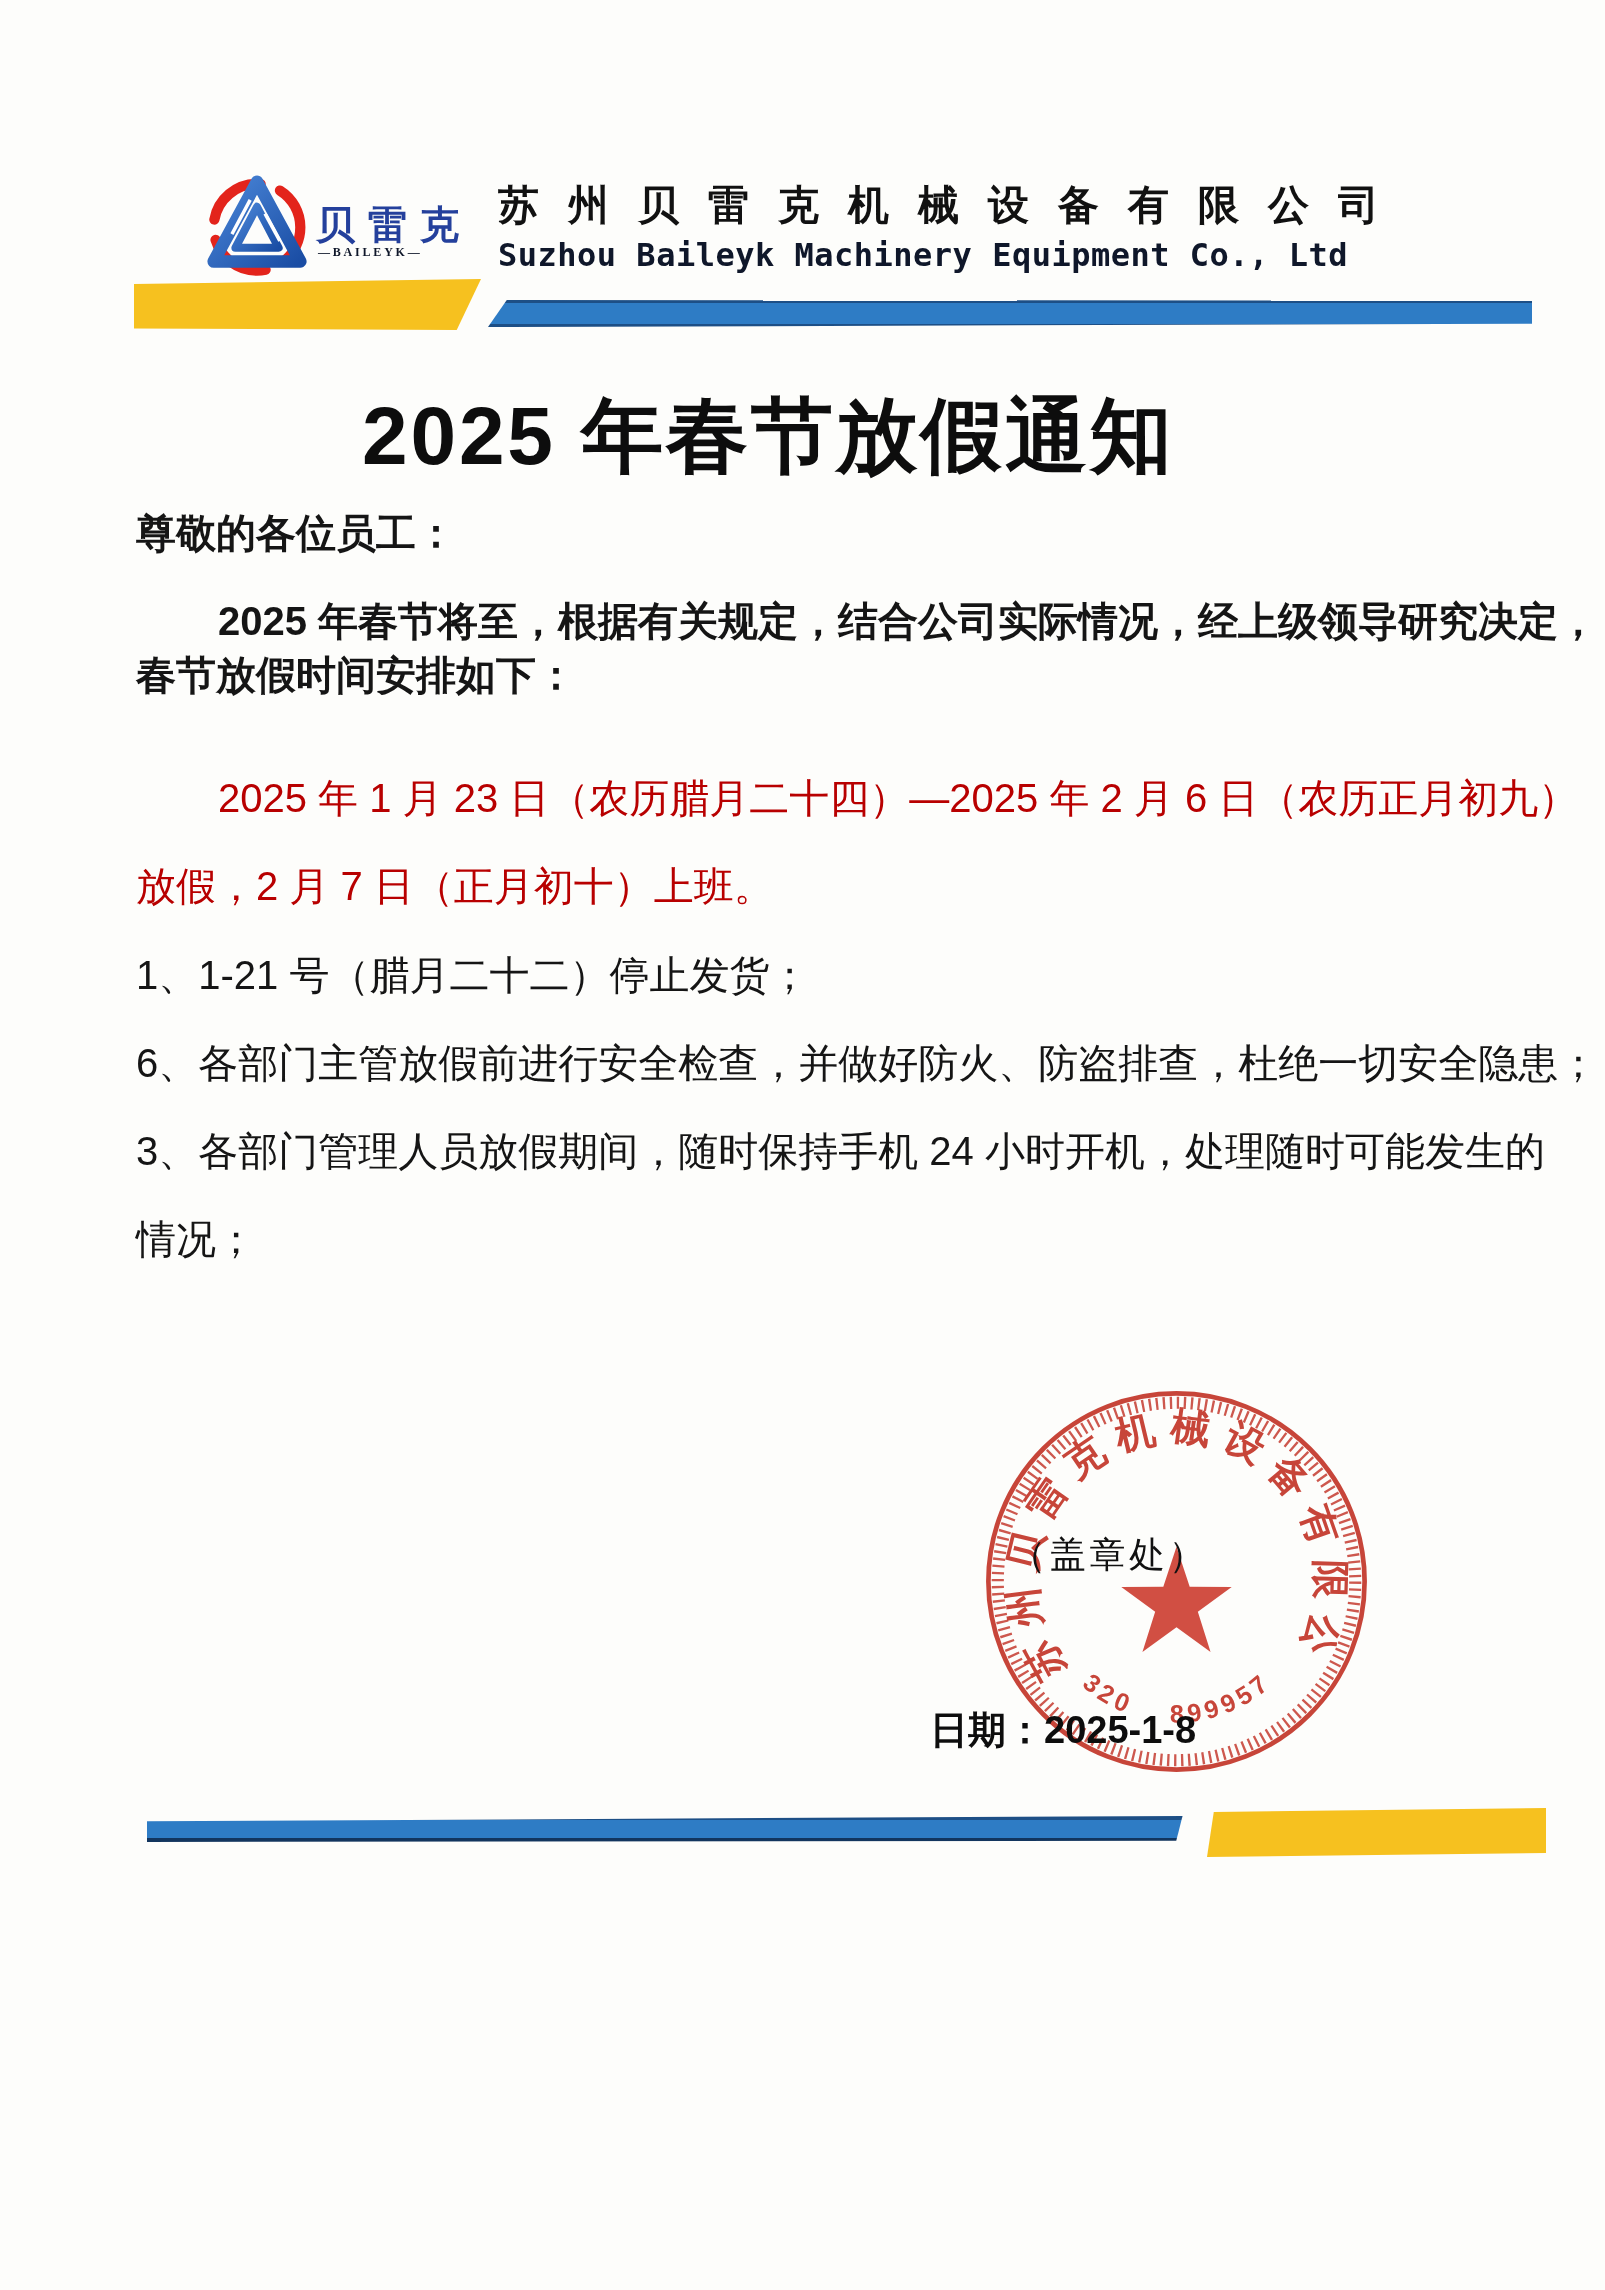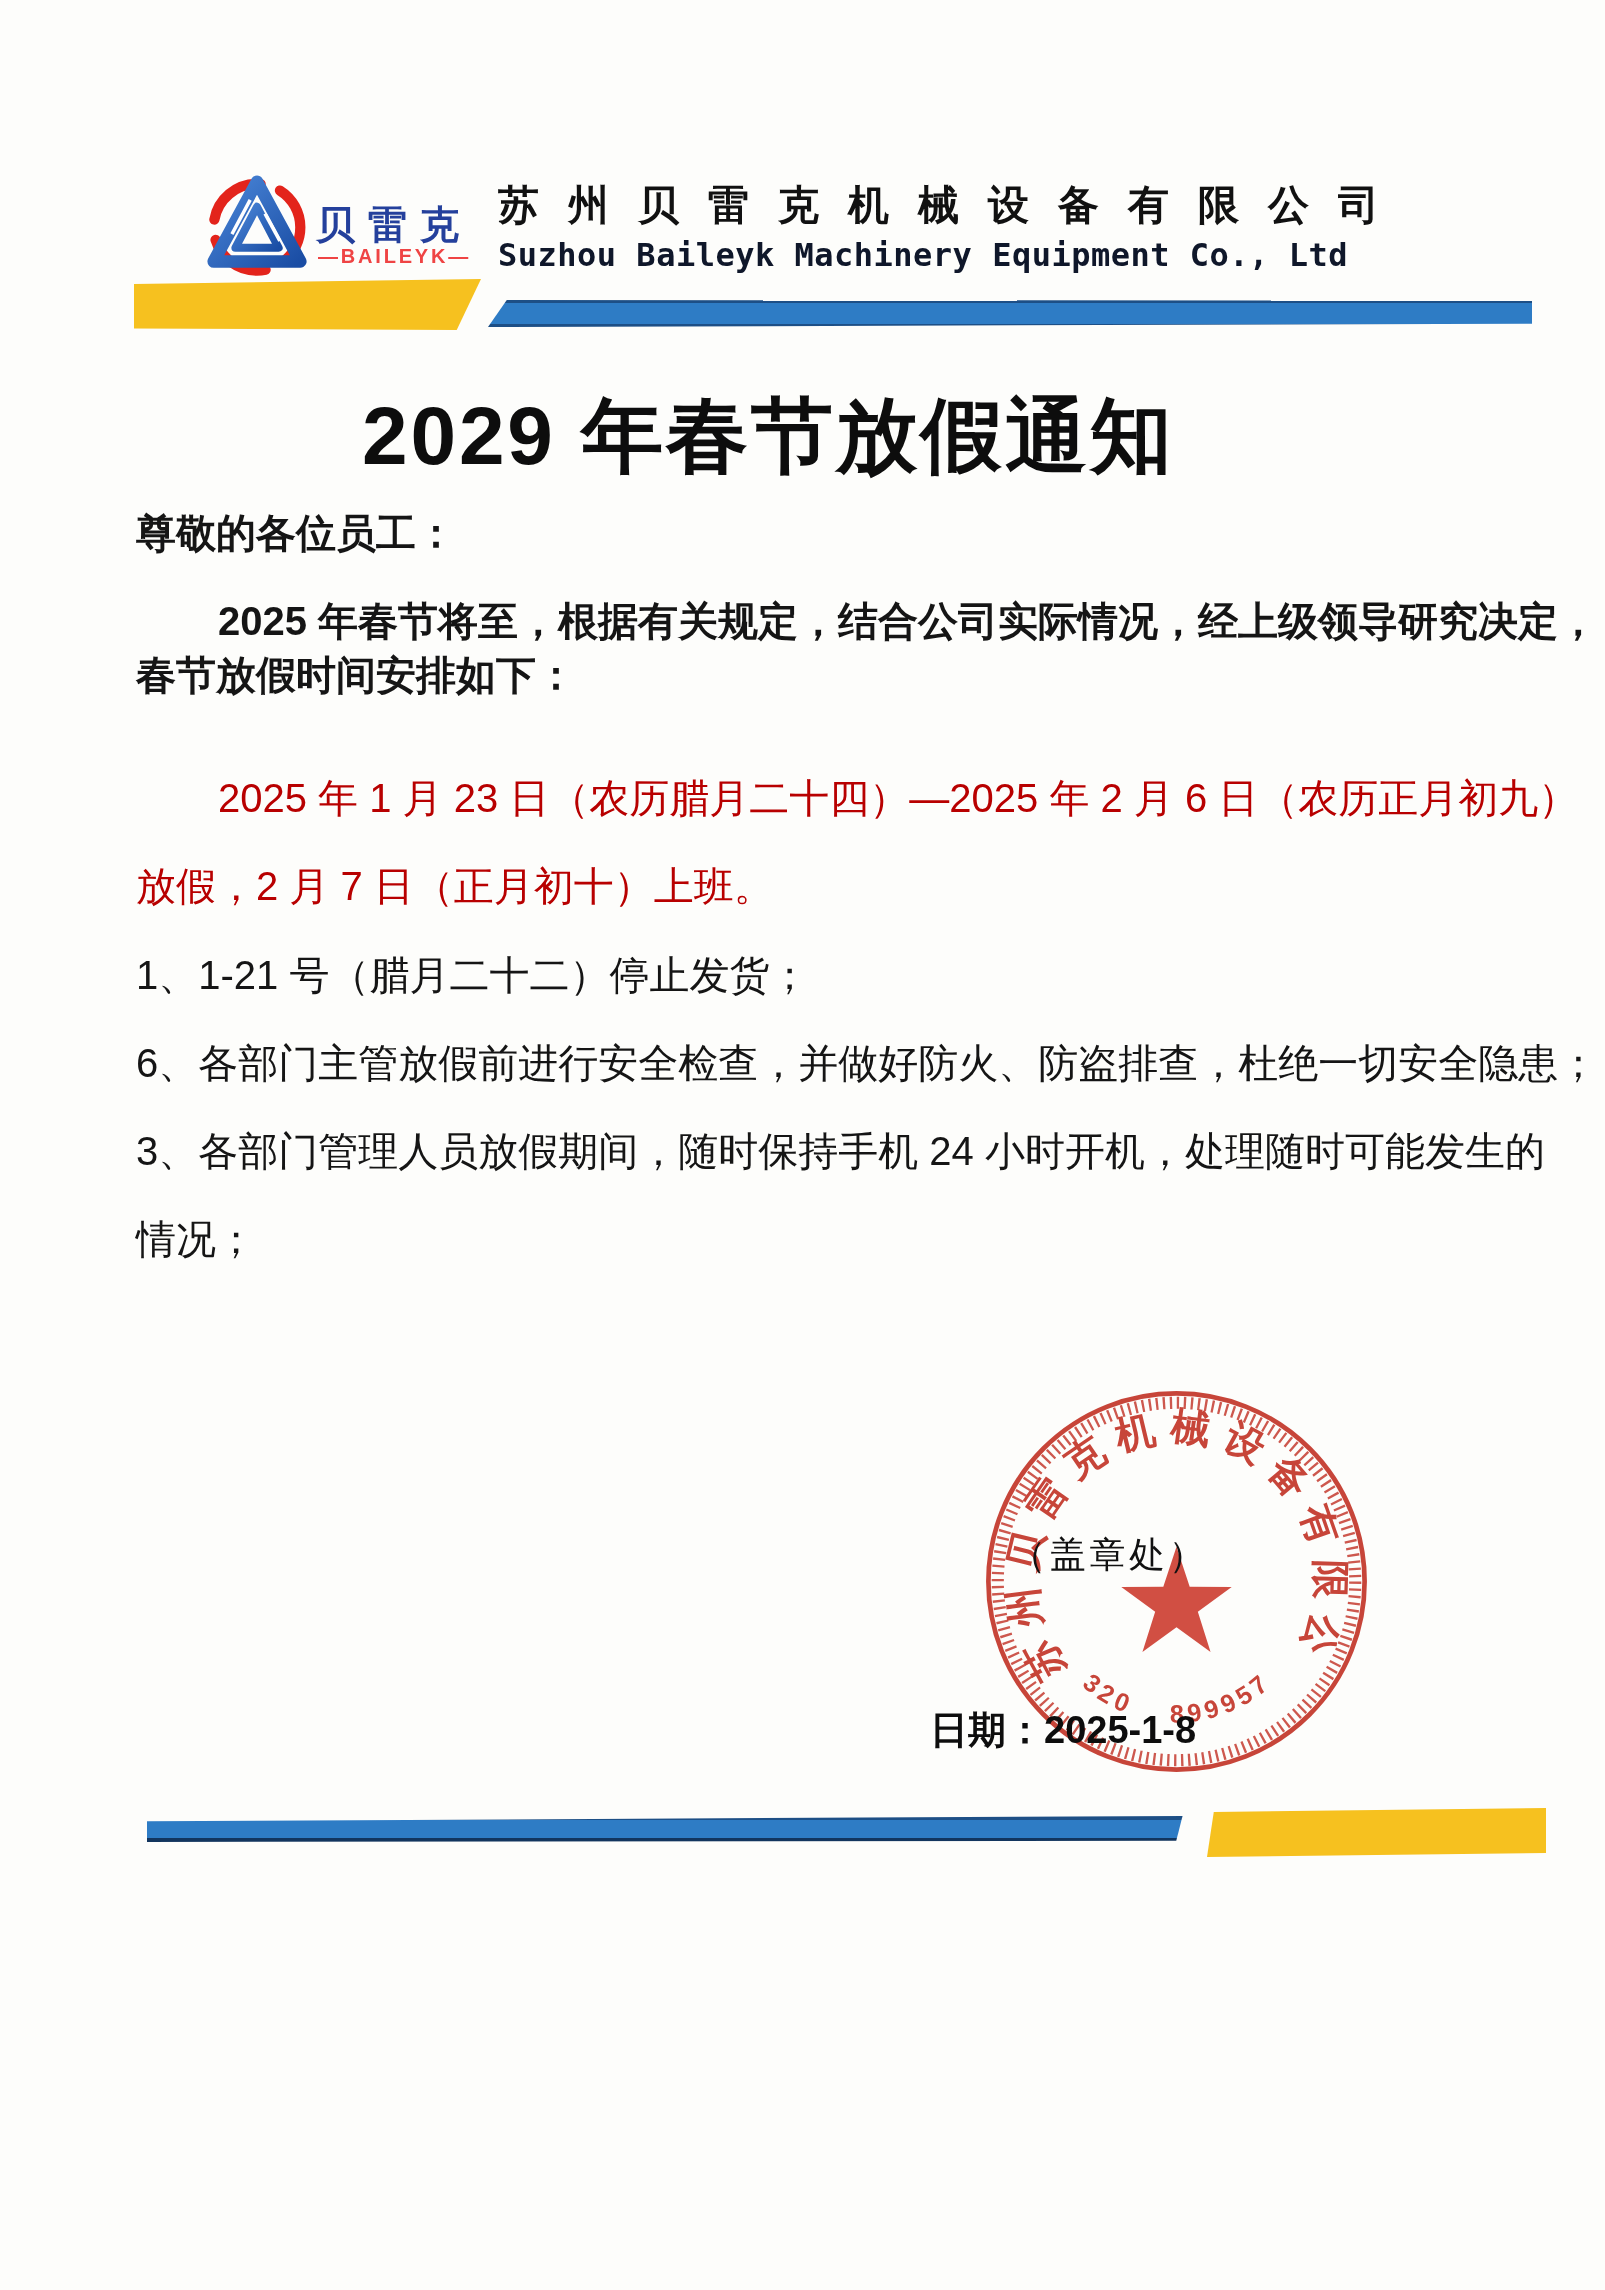--- a/index.html
+++ b/index.html
@@ -8,22 +8,22 @@
     background:#fdfdfb;overflow:hidden;
     font-family:"Liberation Sans",sans-serif;color:#1a1a1a;padding-left:32px;
   }
   .abs{position:absolute;white-space:nowrap;}
 
   
   .logo-wrap{left:187px;top:159px;width:394px;height:126px;}
   .logo-mark{position:absolute;left:13px;top:9.4px;width:114px;height:114px;}
   .logo-cn{position:absolute;left:129px;top:39px;font-size:39px;font-weight:bold;
            color:#24409c;letter-spacing:13px;}
-  .logo-en{position:absolute;left:131px;top:86px;font-size:20px;font-weight:bold;
-           color:#ef4444;letter-spacing:2.8px;font-family:Liberation Sans, sans-serif;}
+  .logo-en{position:absolute;left:131px;top:86px;font-size:12px;font-weight:bold;
+           color:#0f172a;letter-spacing:2.8px;font-family:Liberation Serif, serif;}
   .company-cn{left:498px;top:178px;font-size:41px;font-weight:bold;letter-spacing:29px;color:#111;}
   .company-en{left:498px;top:236px;font-size:32px;font-weight:bold;letter-spacing:0.5px;
               font-family:"DejaVu Sans Mono","Liberation Mono",monospace;color:#0f172a;}
 
   .band{position:absolute;}
   .band-yellow-top{left:134px;top:279px;width:347px;height:51px;background:#f6c11f;
     clip-path:polygon(0 10%,100% 0,93% 100%,0 97%);}
   .band-blue-top{left:488px;top:300px;width:1044px;height:27px;
     background:linear-gradient(#1d4f86 0 12%,#2e7cc5 12% 88%,#1d4f86 88% 100%);
     clip-path:polygon(1.8% 0,100% 2%,100% 88%,0 100%);}
@@ -73,21 +73,21 @@
     <div class="logo-cn">贝雷克</div>
     <div class="logo-en">—BAILEYK—</div>
   </div>
 
   <div class="abs company-cn">苏州贝雷克机械设备有限公司</div>
   <div class="abs company-en">Suzhou Baileyk Machinery Equipment Co., Ltd</div>
 
   <div class="band band-yellow-top"></div>
   <div class="band band-blue-top"></div>
 
-  <div class="abs doc-title">2029 年春节放假通知</div>
+  <div class="abs doc-title">2025 年春节放假通知</div>
 
   <div class="abs line b" style="left:136px;top:506px;">尊敬的各位员工：</div>
   <div class="abs line b" style="left:218px;top:594px;">2025 年春节将至，根据有关规定，结合公司实际情况，经上级领导研究决定，</div>
   <div class="abs line b" style="left:136px;top:648px;">春节放假时间安排如下：</div>
   <div class="abs line red" style="left:218px;top:771px;">2025 年 1 月 23 日（农历腊月二十四）—2025 年 2 月 6 日（农历正月初九）</div>
   <div class="abs line red" style="left:136px;top:859px;">放假，2 月 7 日（正月初十）上班。</div>
   <div class="abs line" style="left:136px;top:948px;text-align:center;">1、1-21 号（腊月二十二）停止发货；</div>
   <div class="abs line" style="left:136px;top:1036px;">6、各部门主管放假前进行安全检查，并做好防火、防盗排查，杜绝一切安全隐患；</div>
   <div class="abs line" style="left:136px;top:1124px;">3、各部门管理人员放假期间，随时保持手机 24 小时开机，处理随时可能发生的</div>
   <div class="abs line" style="left:136px;top:1212px;">情况；</div>

